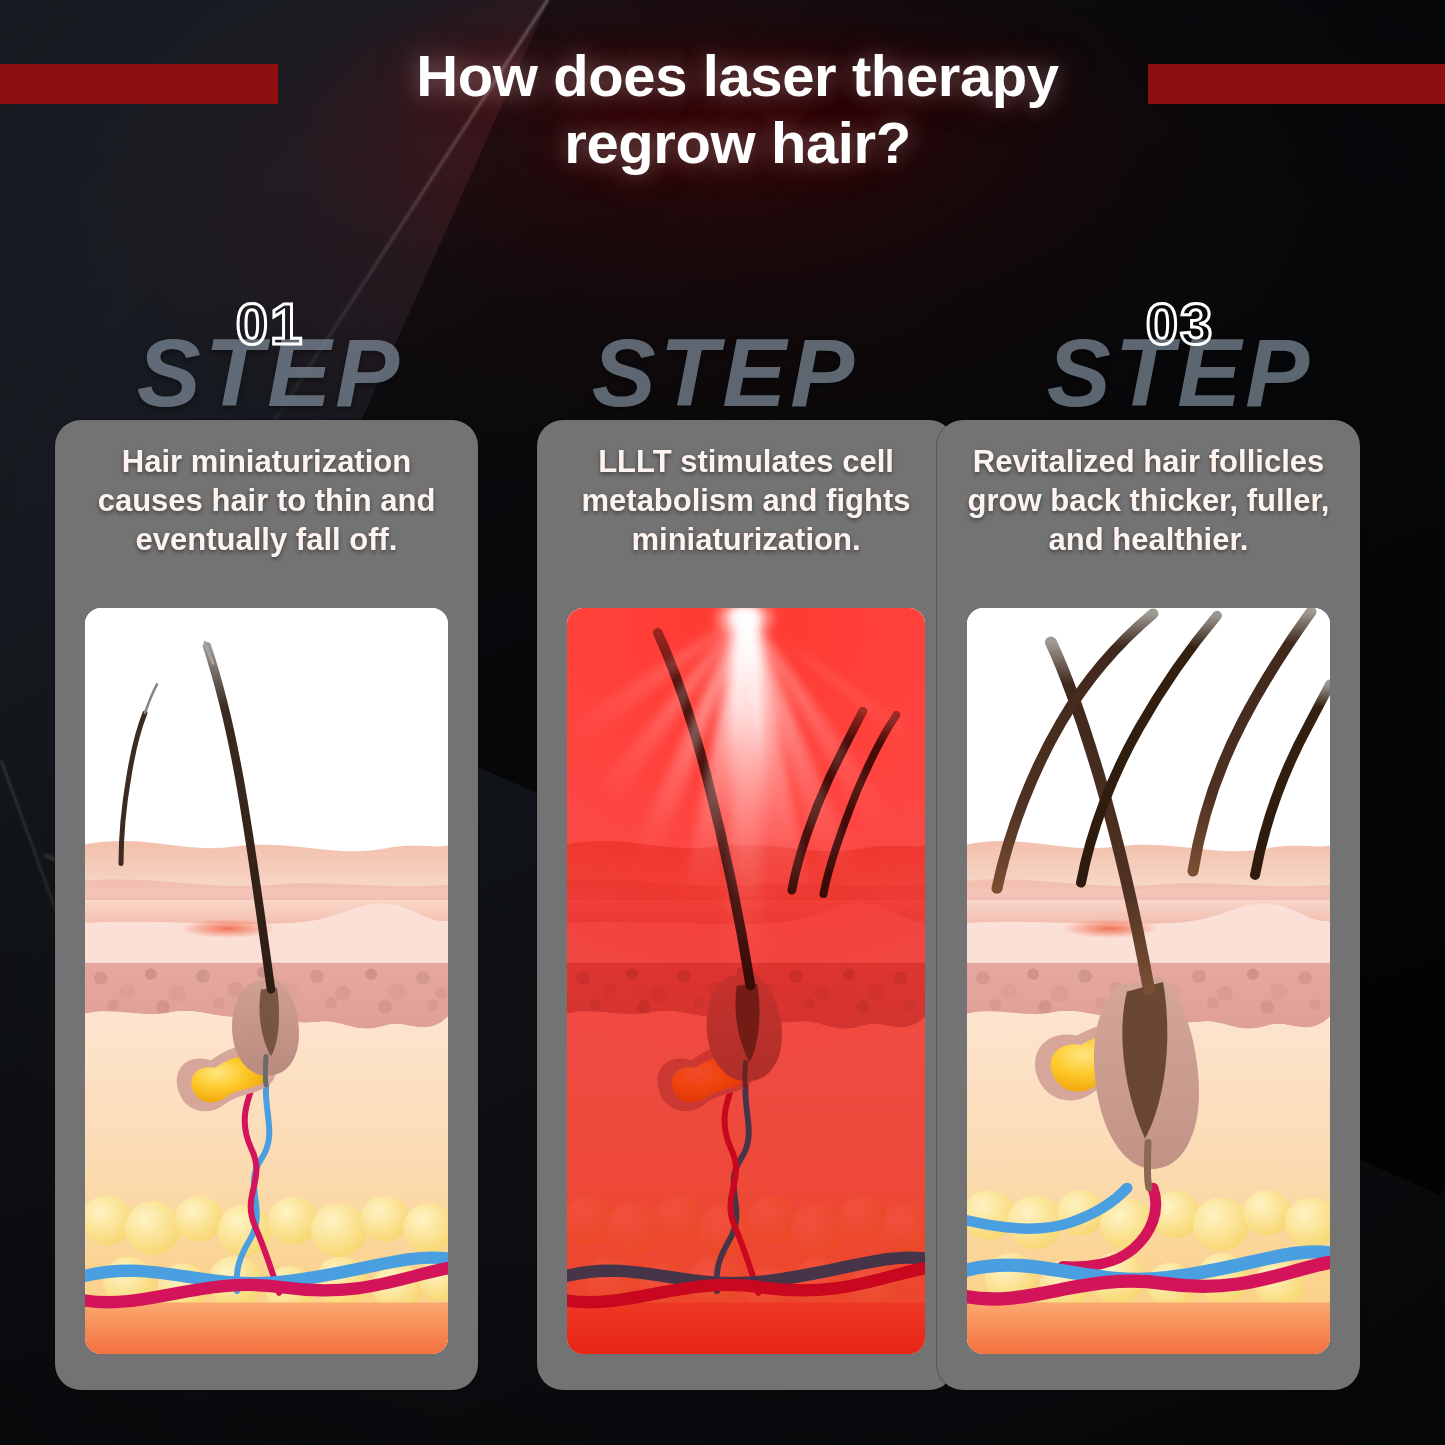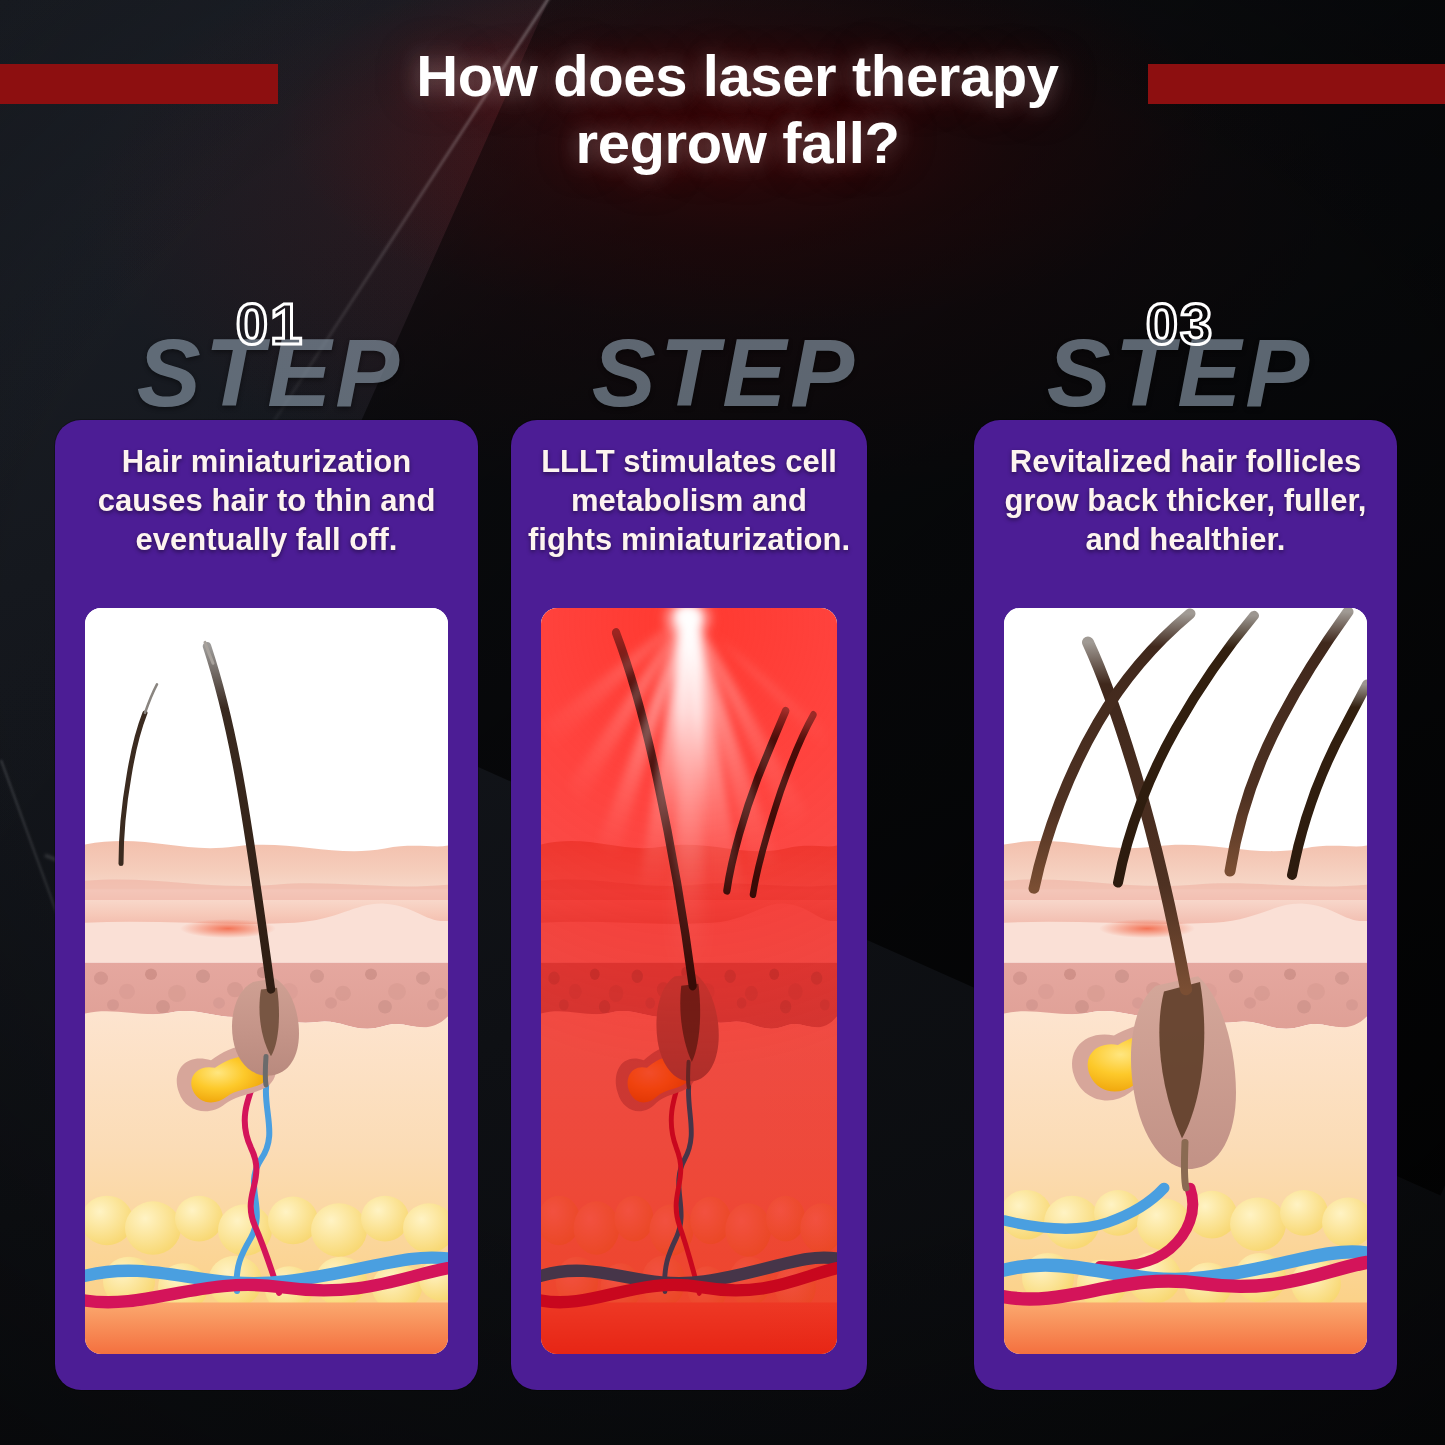--- a/index.html
+++ b/index.html
@@ -84,21 +84,21 @@
     font-size:58px; font-weight:bold;
     color:transparent;
     -webkit-text-stroke:3px #ffffff;
     letter-spacing:2px;
     user-select:none;
   }
 
   
   .card {
     position:absolute; top:420px; height:970px;
-    background:#4c1d95;
+    background:#737373;
     border-radius:26px;
     z-index:4;
     box-shadow:0 0 0 1px rgba(0,0,0,0.25);
   }
   .card-text {
     position:absolute; left:14px; right:14px; top:22px;
     text-align:center;
     color:#fdf4ef;
     font-size:31px; font-weight:bold;
     line-height:1.26;
@@ -134,21 +134,21 @@
   <div class="streak-2"></div>
   <div class="streak-3"></div>
   <div class="vig"></div>
 </div>
 
 <div id="title-block">
   <div class="title-bar left"></div>
   <div class="title-bar right"></div>
   <div class="title-text">
     <div>How does laser therapy</div>
-    <div>regrow fall?</div>
+    <div>regrow hair?</div>
   </div>
 </div>
 
 <div class="step-head" style="left:85px; top:282px; width:370px;">
   <div class="step-word">STEP</div>
   <div class="step-num">01</div>
 </div>
 
 <div class="step-head" style="left:540px; top:282px; width:370px;">
   <div class="step-word">STEP</div>
@@ -294,21 +294,21 @@
 
         <path d="M36,268 C36,236 40,200 44,176 C48,150 54,126 60,110" fill="none" stroke="#3b2b20" stroke-width="5" stroke-linecap="round"></path>
         <path d="M60,110 C64,98 68,88 72,80" fill="none" stroke="#8a8580" stroke-width="2.6" stroke-linecap="round"></path>
 
         <path d="M128,58 C124,48 122,42 120,36" fill="none" stroke="#a8a29c" stroke-width="3" stroke-linecap="round"></path>
       </svg>
     </div>
   </div>
 </div>
 
-<div class="card" style="left:511px; width:356px;text-decoration:underline;">
+<div class="card" style="left:537px; width:418px;text-decoration:underline;">
   <div class="card-text">LLLT stimulates cell metabolism and fights miniaturization.</div>
   <div class="figure">
     <div class="skin">
       <svg viewBox="0 0 363 782" preserveAspectRatio="none">
         <defs>
           <linearGradient id="epi2" x1="0" y1="0" x2="0" y2="1">
             <stop offset="0%" stop-color="#f3c0ad"></stop>
               <stop offset="100%" stop-color="#f7dbcc"></stop>
           </linearGradient>
           <linearGradient id="epi2b" x1="0" y1="0" x2="0" y2="1">
@@ -449,21 +449,21 @@
         <g filter="url(#softblur2)">
           <polygon points="174,4 190,4 200,380 162,380" fill="url(#ray)" opacity="0.45"></polygon>
         </g>
         <ellipse cx="180" cy="10" rx="34" ry="22" fill="url(#src)" filter="url(#softblur)"></ellipse>
         <ellipse cx="180" cy="8" rx="14" ry="9" fill="#ffffff" opacity="0.95" filter="url(#softblur)"></ellipse>
       </svg>
     </div>
   </div>
 </div>
 
-<div class="card" style="left:974px; width:423px;">
+<div class="card" style="left:937px; width:423px;">
   <div class="card-text">Revitalized hair follicles grow back thicker, fuller, and healthier.</div>
   <div class="figure">
     <div class="skin">
       <svg viewBox="0 0 363 782" preserveAspectRatio="none">
         <defs>
           <linearGradient id="epi3" x1="0" y1="0" x2="0" y2="1">
             <stop offset="0%" stop-color="#f3c0ad"></stop>
               <stop offset="100%" stop-color="#f7dbcc"></stop>
           </linearGradient>
           <linearGradient id="epi3b" x1="0" y1="0" x2="0" y2="1">

